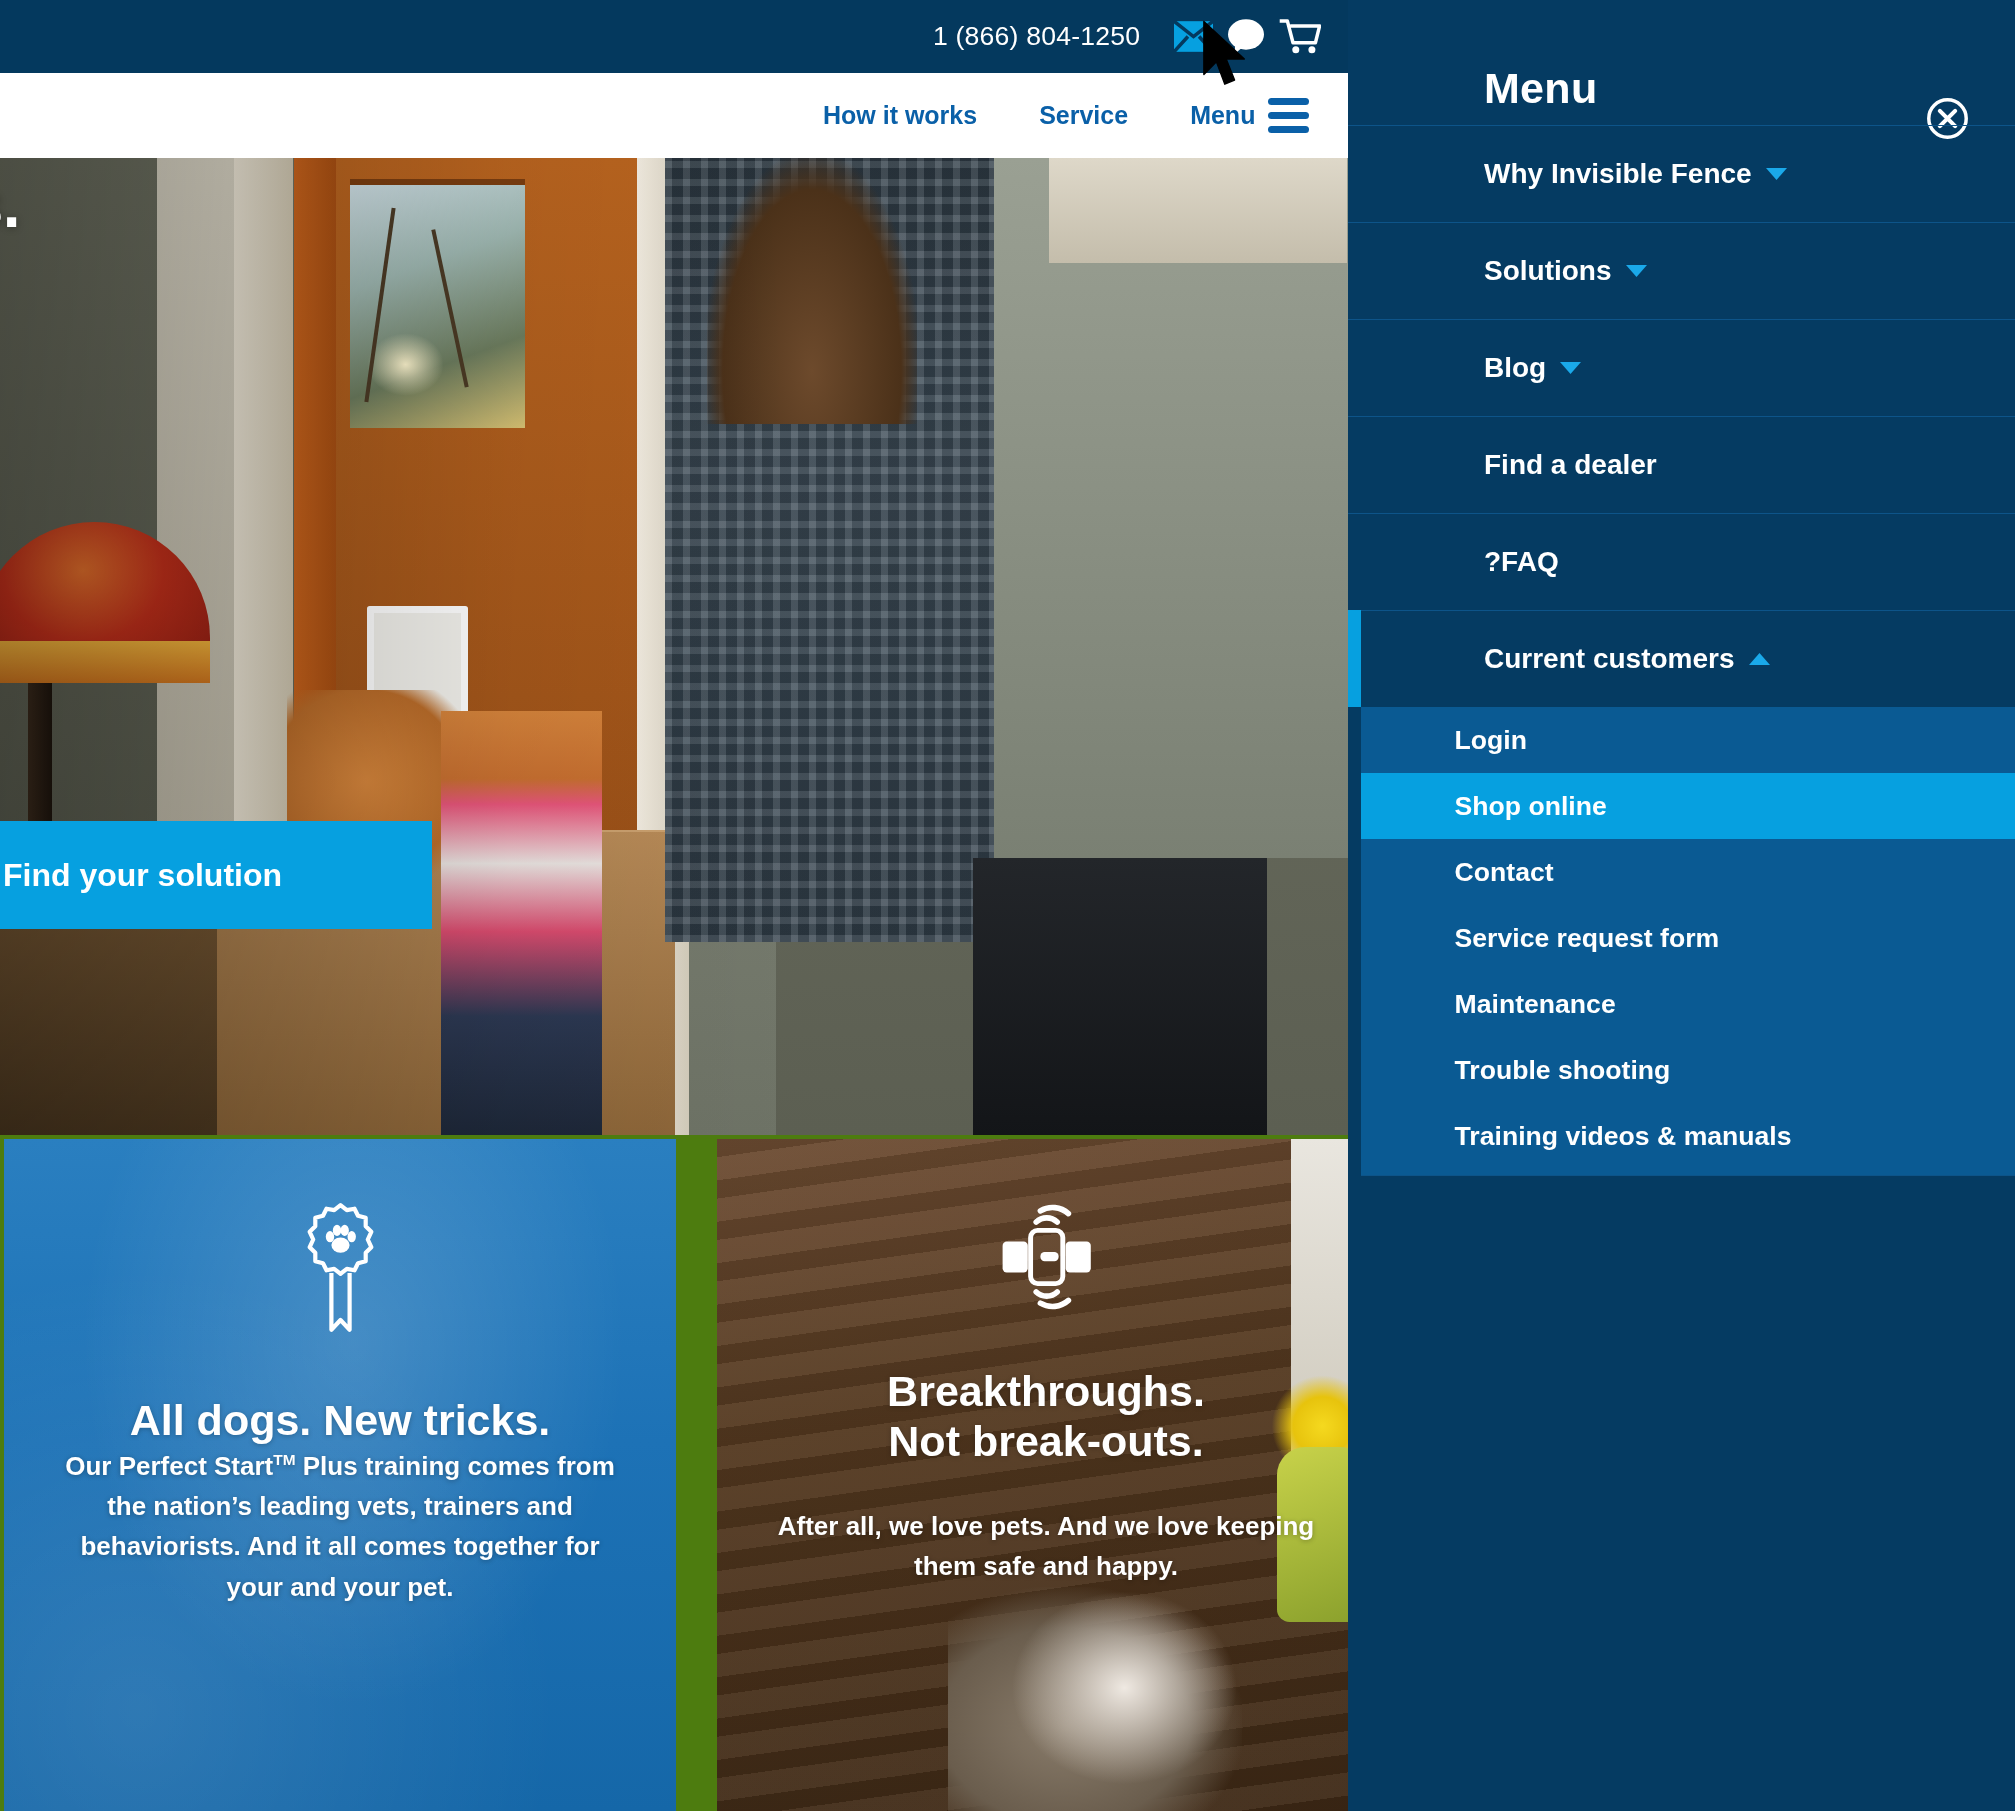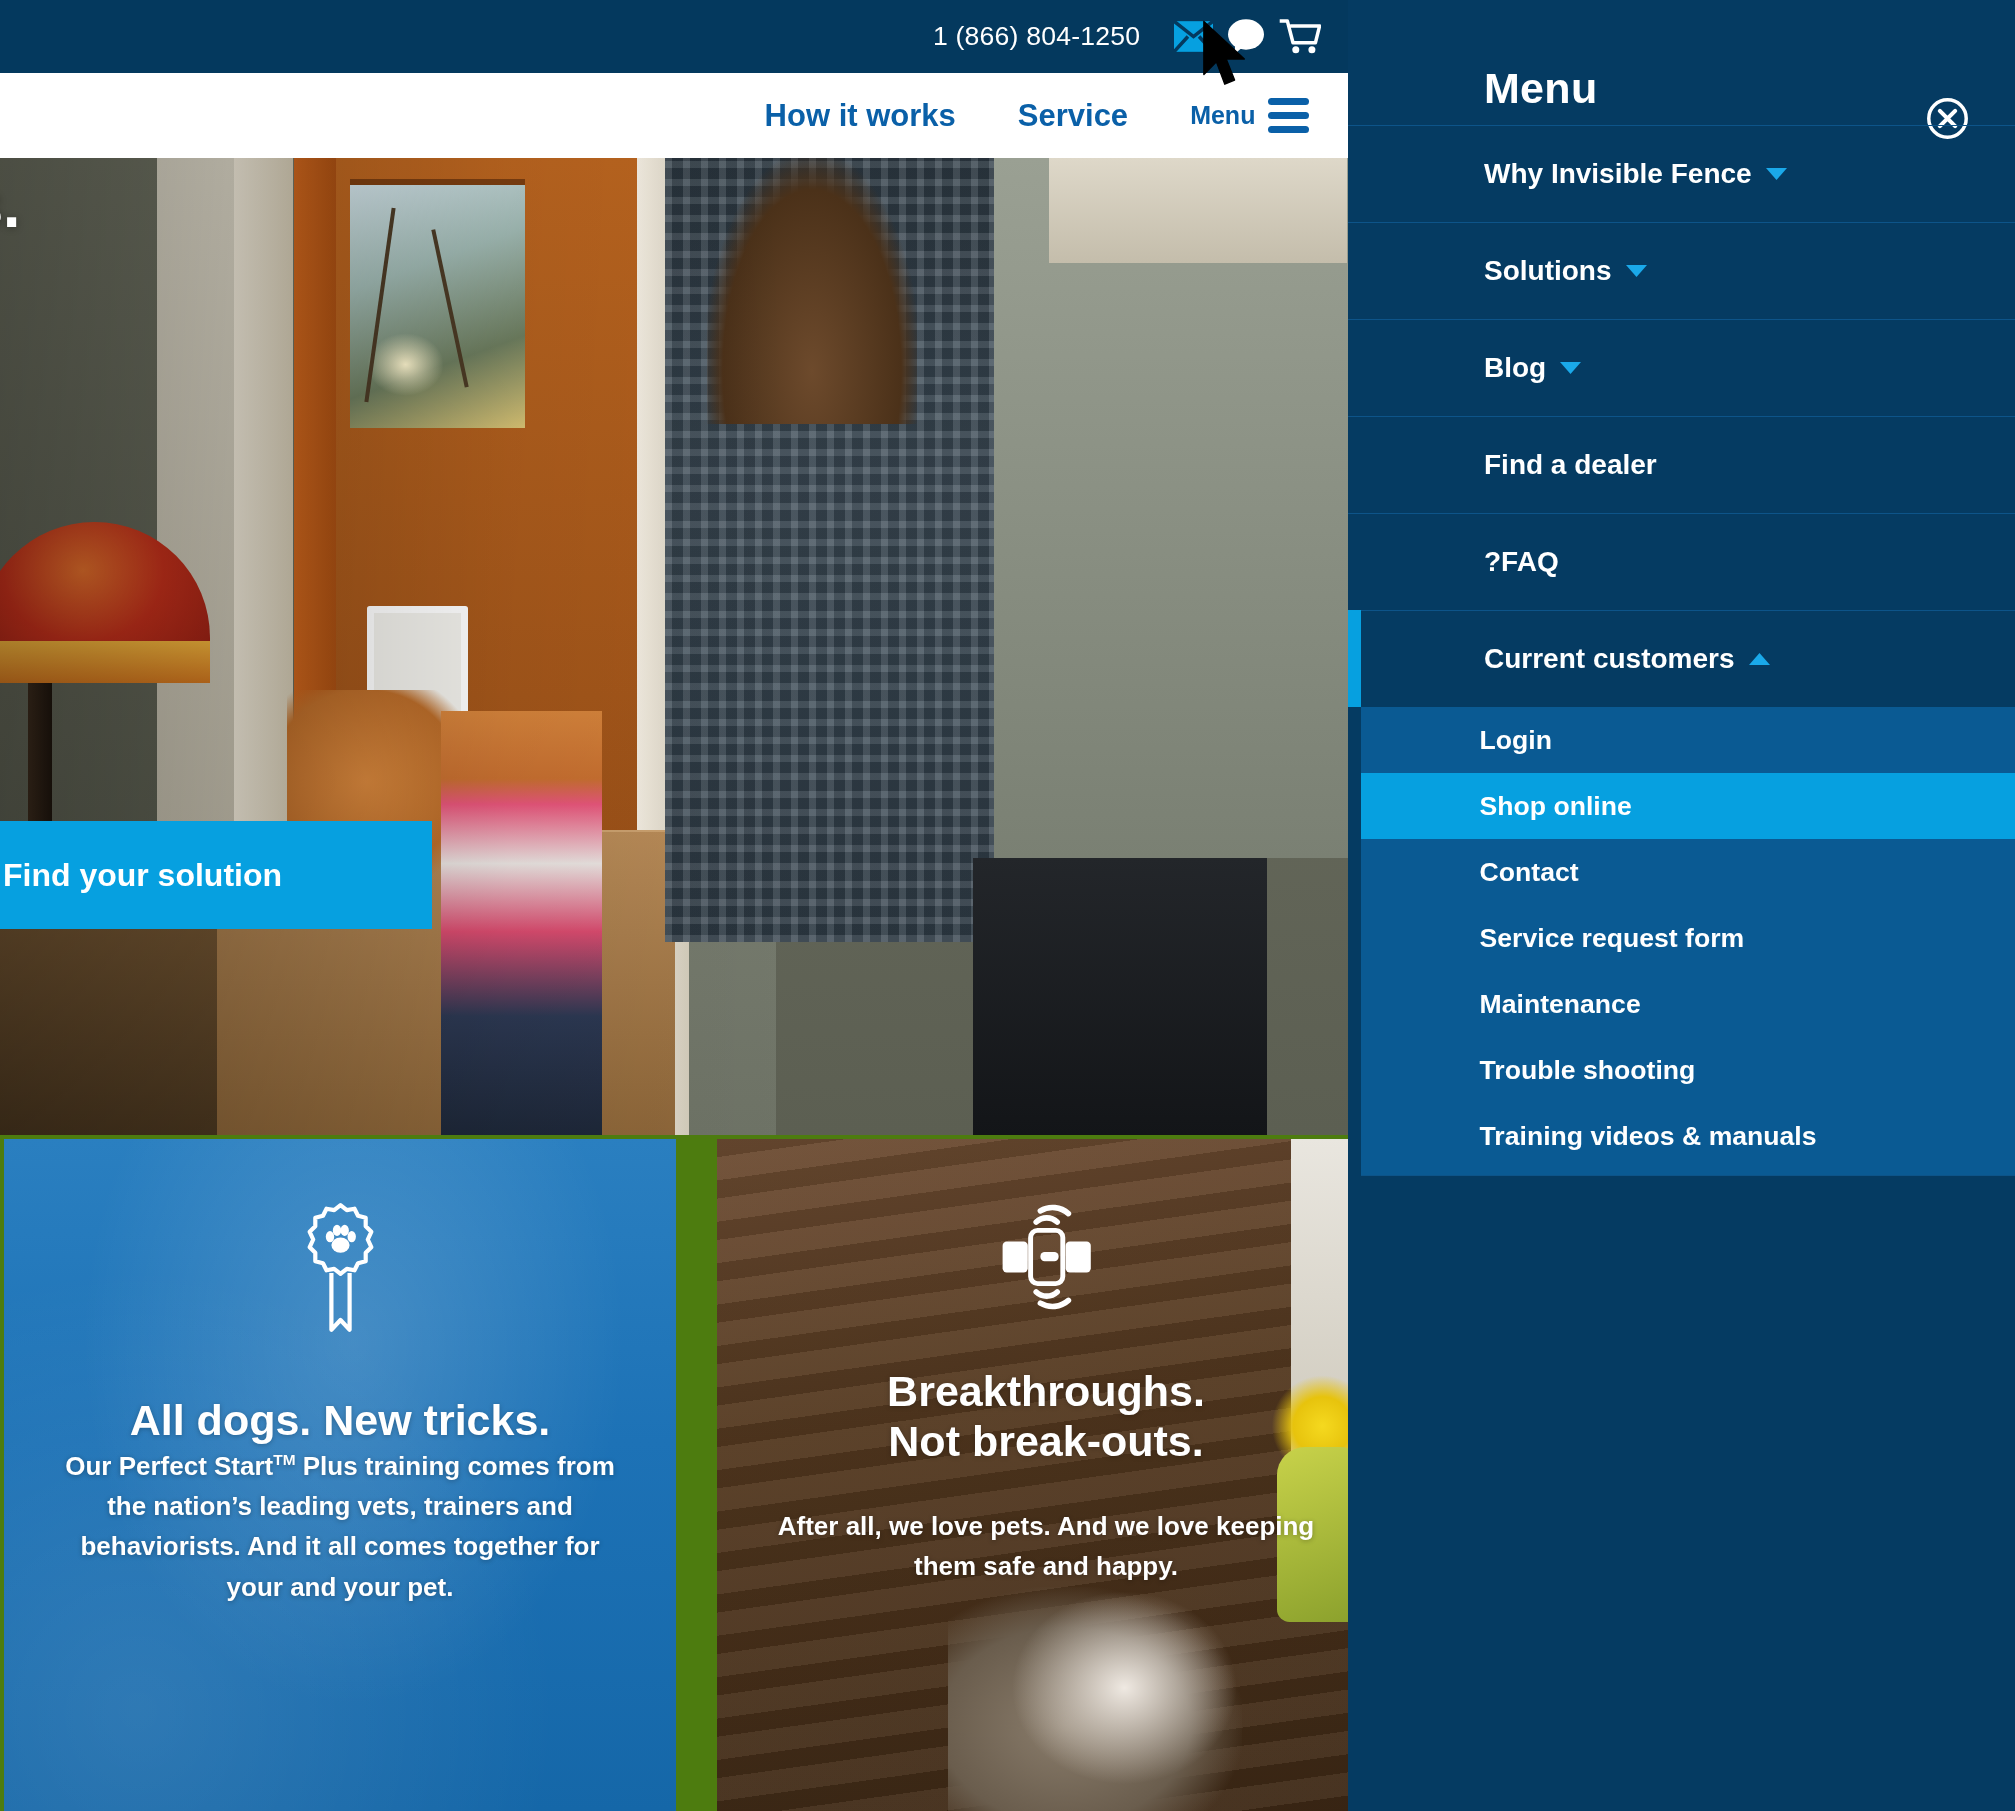--- a/index.html
+++ b/index.html
@@ -40,21 +40,21 @@
     background: #ffffff;
   }
   #nav-links {
     position: absolute; right: 39px; top: 0;
     display: flex; align-items: center; height: 73px;
     top: 0;
   }
   #main-nav { height: 85px; }
   #nav-links { height: 85px; }
   .nav-link {
-    color: #0a60a8; font-size: 31px; font-weight: 600;
+    color: #0a60a8; font-size: 25px; font-weight: 600;
     margin-left: 62px; white-space: nowrap; cursor: pointer;
   }
   #menu-toggle {
     display: flex; align-items: center; margin-left: 62px; cursor: pointer;
   }
   #menu-toggle .mt-label { color:#0a60a8; font-size:25px; font-weight:600; }
   #hamburger-icon { margin-left: 12.6px; display:flex; flex-direction:column; gap:6.3px; }
   #hamburger-icon span {
     display:block; width: 41px; height: 7.7px; background:#0a60a8; border-radius: 4.2px;
   }
@@ -234,21 +234,21 @@
   .caret { margin-left:14px; display:inline-block; }
   .caret svg { display:block; }
 
   #submenu {
     position:relative; margin-left:12.6px;
     background:#0a5a93; padding-bottom: 5.6px;
     border-bottom:1.4px solid #0d5489;
   }
   .submenu-row {
     height:66px; display:flex; align-items:center;
-    padding-left:119px; cursor:pointer;
+    padding-left:94px; cursor:pointer;
   }
   .submenu-row.active { background:#06a0e0; }
   .submenu-label { color:#ffffff; font-size:26.6px; font-weight:700; white-space:nowrap; }
 
   
   #cursor { position:absolute; left:1201px; top:19.6px; pointer-events:none; }
 </style>
 </head>
 <body>
 

